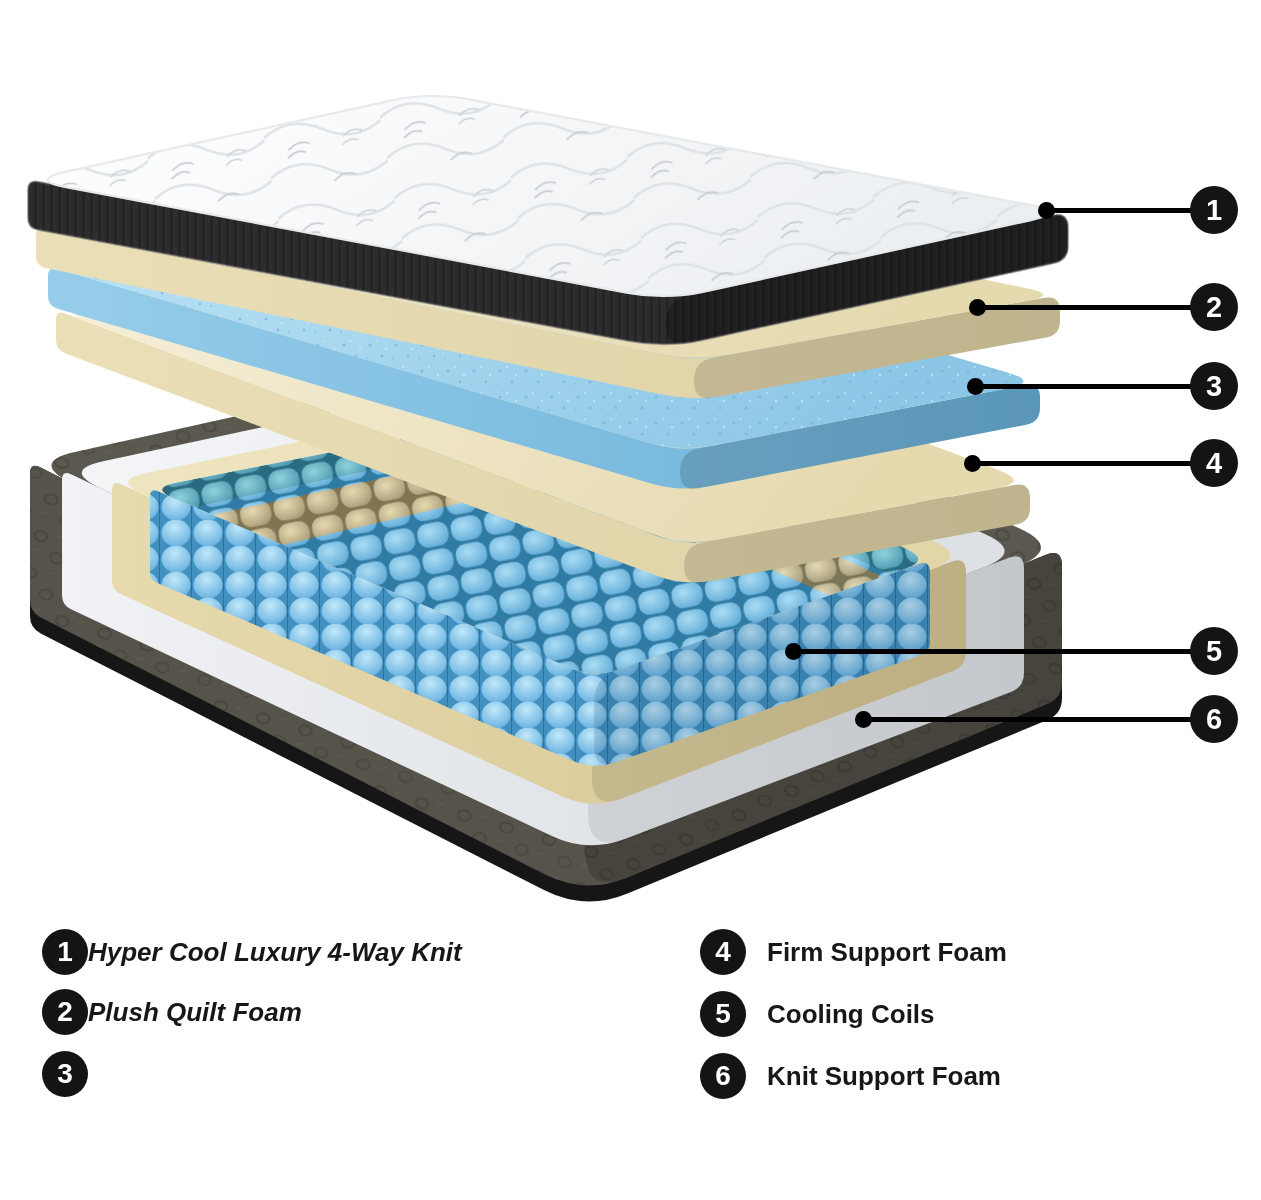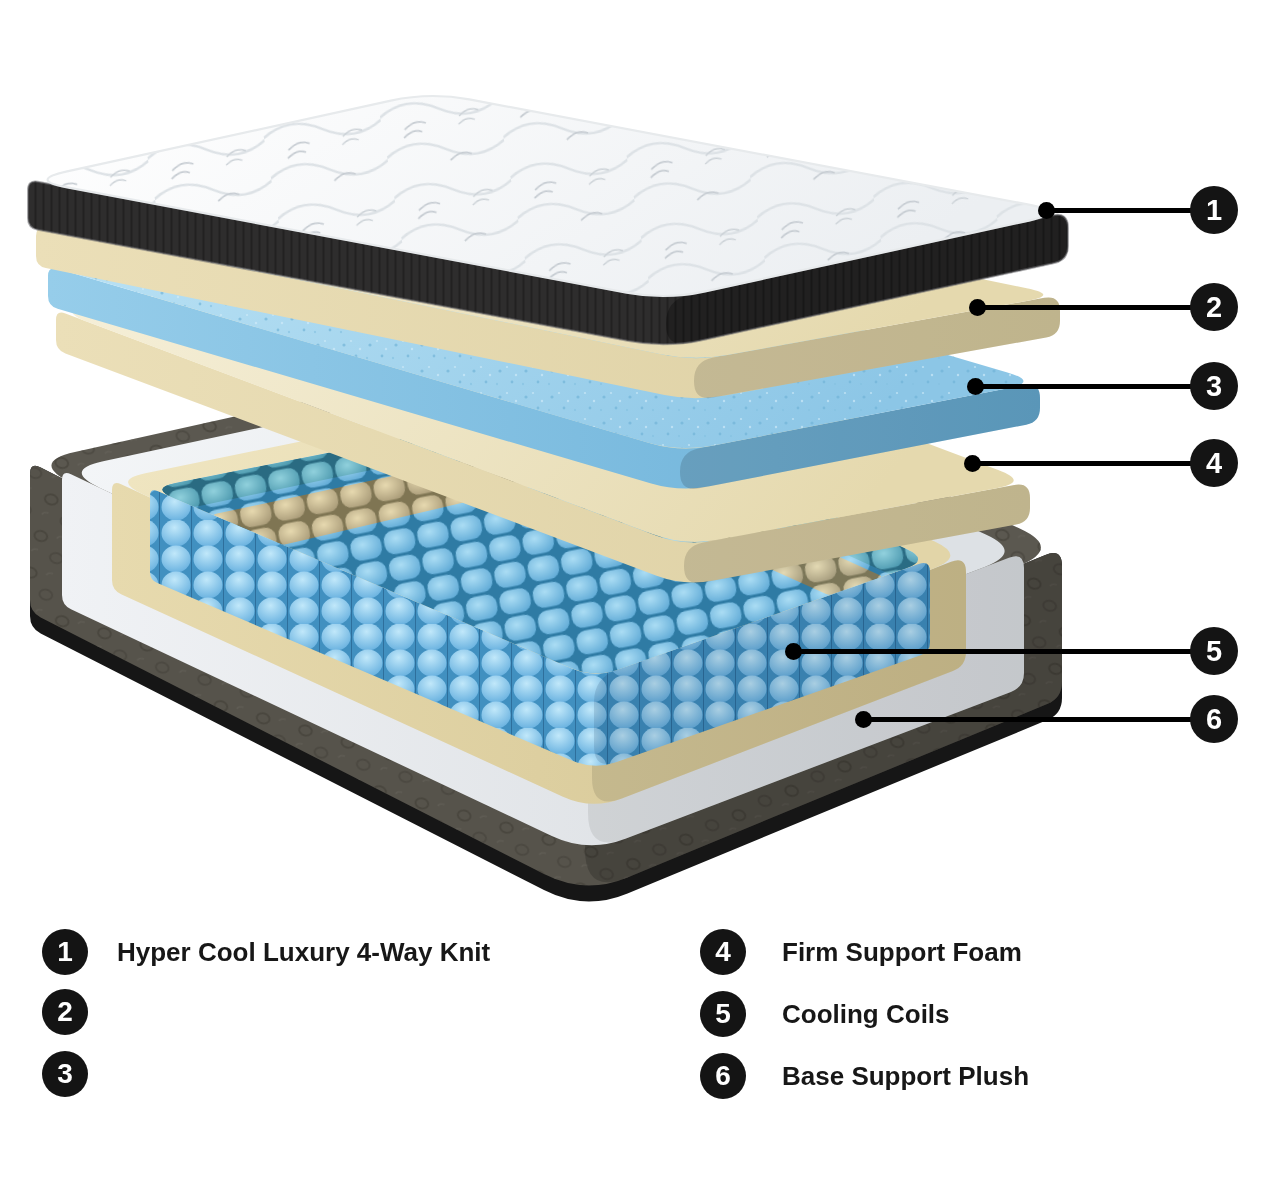--- a/index.html
+++ b/index.html
@@ -14,22 +14,22 @@
   
   .badge{width:48px;height:48px;border-radius:50%;background:#141414;color:#fff;
          display:flex;align-items:center;justify-content:center;
          font-size:29px;font-weight:700;line-height:1;z-index:3;}
   .callout-badge{position:absolute;}
 
   
   .legend-row{position:absolute;display:flex;align-items:center;}
   .legend-row .badge{width:46px;height:46px;font-size:28px;flex:0 0 46px;}
   .legend-label{font-size:26px;font-weight:700;color:#171717;white-space:nowrap;}
-  .col-left .legend-label{margin-left:29px;}
-  .col-right .legend-label{margin-left:36px;}
+  .col-left .legend-label{font-style:italic;}
+  .col-right .legend-label{margin-left:21px;}
 </style>
 </head>
 <body>
 
 <div id="stage">
 
   <svg id="art" viewBox="0 0 1261 920" aria-hidden="true">
       <defs>
   <linearGradient id="gQuiltTop" x1="0" y1="0" x2="1" y2="0.3">
           <stop offset="0" stop-color="#ffffff"></stop>
@@ -209,20 +209,21 @@
   <div class="legend-row col-left" style="left:42px;top:929px;">
     <span class="badge">
         <span>1</span>
       </span>
     <span class="legend-label">Hyper Cool Luxury 4-Way Knit</span>
   </div>
   <div class="legend-row col-left" style="left:42px;top:989px;">
     <span class="badge">
         <span>2</span>
       </span>
+    <span class="legend-label">Plush Quilt Foam</span>
   </div>
   <div class="legend-row col-left" style="left:42px;top:1051px;">
     <span class="badge">
         <span>3</span>
       </span>
   </div>
   <div class="legend-row col-right" style="left:700px;top:929px;">
     <span class="badge">
         <span>4</span>
       </span>
@@ -231,16 +232,16 @@
   <div class="legend-row col-right" style="left:700px;top:991px;">
     <span class="badge">
         <span>5</span>
       </span>
     <span class="legend-label">Cooling Coils</span>
   </div>
   <div class="legend-row col-right" style="left:700px;top:1053px;">
     <span class="badge">
         <span>6</span>
       </span>
-    <span class="legend-label">Base Support Plush</span>
+    <span class="legend-label">Knit Support Foam</span>
   </div>
 
 </div>
 
 </body></html>

